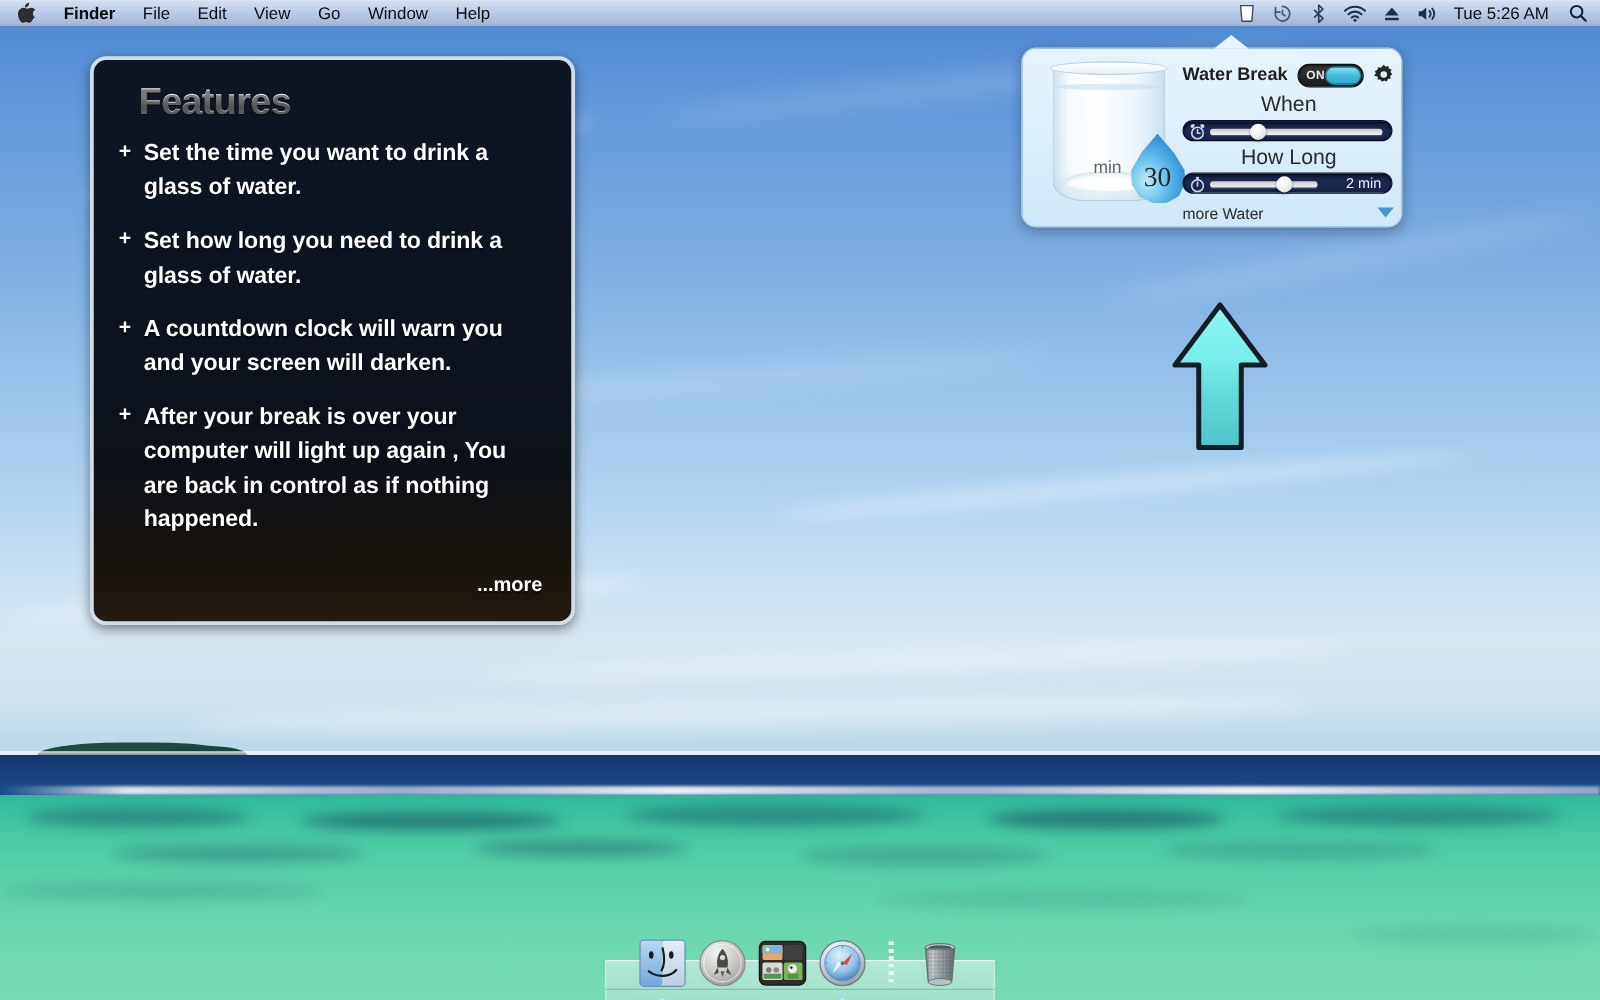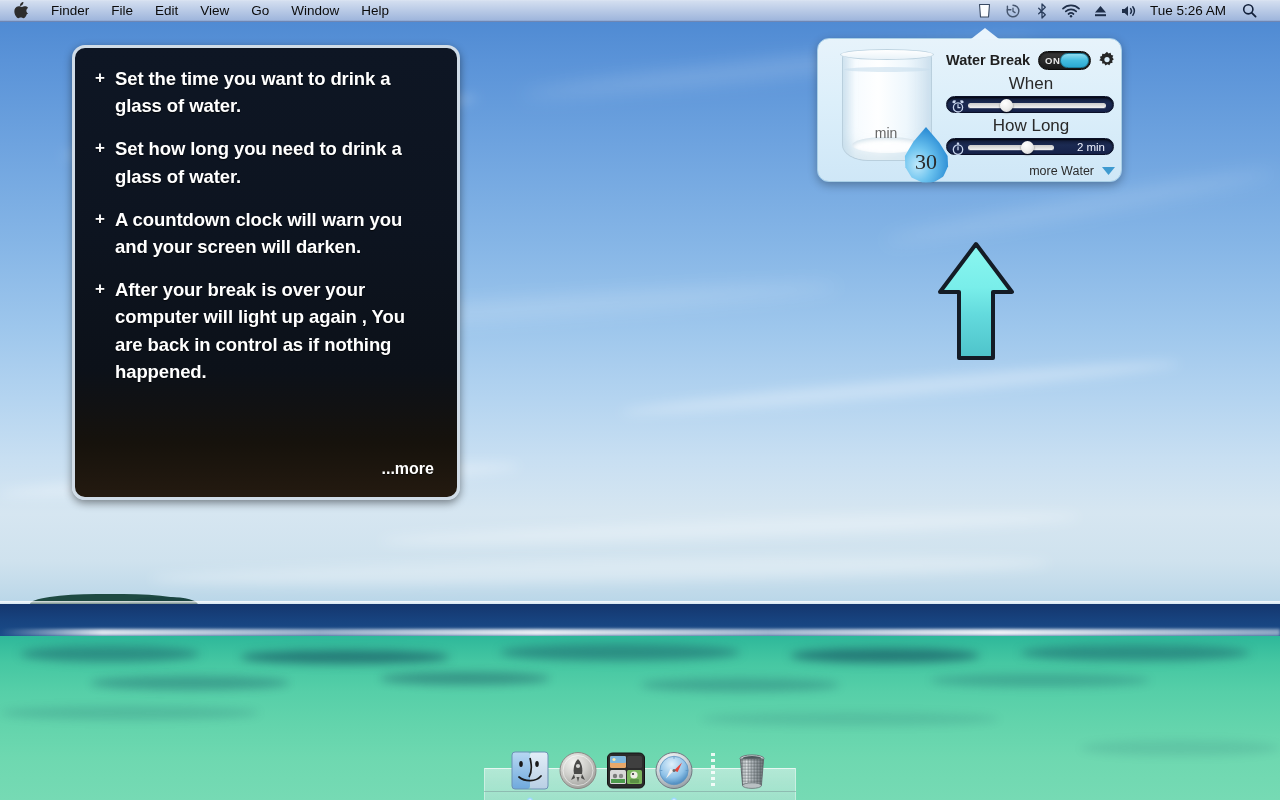--- a/index.html
+++ b/index.html
@@ -87,28 +87,28 @@
     border-bottom: 1px solid #6e86b3;
     display: flex; align-items: center;
     font-size: 13px; color: #0b0b0b;
     z-index: 60;
   }
   .mb-left { display: flex; align-items: center; height: 22px; }
   .mb-item {
     padding: 0 11px; height: 22px; line-height: 22px;
     font-size: 13.5px; white-space: nowrap;
   }
-  .mb-item.bold { font-weight: normal; text-align: center; }
+  .mb-item.bold { font-weight: bold; text-align: center; }
   .mb-apple {
     padding: 0 12px 0 14px; height: 22px;
     display: flex; align-items: center;
   }
   .mb-right {
     margin-left: auto; display: flex; align-items: center;
-    height: 22px; padding-right: 16px; gap: 0px; justify-content: space-between;
+    height: 22px; padding-right: 3px; gap: 0px; justify-content: space-between;
   }
   .mb-extra {
     height: 22px; width: 29px;
     display: flex; align-items: center; justify-content: center;
   }
   .mb-clock {
     font-size: 13.5px; padding: 0 9px 0 6px; white-space: nowrap;
   }
 
   
@@ -210,21 +210,21 @@
     text-align: center;
     font-size: 42px; font-weight: 300; color: #5b5b5b;
     font-family: "Liberation Serif", serif;
     letter-spacing: -1px;
   }
   .glass-unit {
     position: absolute; left: 0; top: 78px; width: 112px;
     text-align: center; font-size: 14px; color: #656565;
   }
   .droplet {
-    position: absolute; left: 72px; top: 80px;
+    position: absolute; left: 72px; top: 60px;
     width: 48px; height: 56px;
   }
   .droplet-shape {
     position: absolute; left: 0; top: 0; width: 48px; height: 56px;
     background: radial-gradient(ellipse at 32% 68%, #bfe9fb 0%, #6cc3ef 32%, #2e8fd6 68%, #1b64b4 100%);
     border-radius: 50% 50% 50% 50% / 62% 62% 38% 38%;
     clip-path: polygon(50% 0%, 78% 28%, 95% 52%, 96% 70%, 86% 89%, 66% 99%, 42% 99%, 20% 90%, 7% 72%, 6% 52%, 24% 26%);
     box-shadow: 0 1px 3px rgba(0,40,80,0.35);
   }
   .droplet-num {
@@ -288,21 +288,21 @@
     position: absolute; top: 2px;
     width: 13px; height: 13px; border-radius: 50%;
     background: radial-gradient(circle at 38% 32%, #ffffff 0%, #eeeeee 50%, #c8c8c8 100%);
     box-shadow: 0 1px 2px rgba(0,0,0,0.6);
   }
   .slider-value {
     position: absolute; right: 8px; top: 2px;
     font-size: 11.5px; color: #eef2ff;
   }
   #more-water-row {
-    display: flex; align-items: center; justify-content: flex-end;
+    display: flex; align-items: center; justify-content: space-between;
     margin-top: 7px; gap: 7px;
   }
   #more-water-label { font-size: 12.5px; color: #2b2b2b; }
 
   
   #up-arrow {
     position: absolute; left: 935px; top: 240px;
     width: 82px; height: 122px;
     z-index: 35;
   }
@@ -461,20 +461,21 @@
       <div class="mb-extra">
         <svg width="15" height="15" viewBox="0 0 15 15" aria-hidden="true">
           <circle cx="6.3" cy="6.3" r="4.6" fill="none" stroke="#12203a" stroke-width="1.6"></circle>
           <path d="M9.8 9.8 13.6 13.6" stroke="#12203a" stroke-width="1.8" stroke-linecap="round"></path>
         </svg>
       </div>
     </div>
   </div>
 
   <div id="features-panel">
+    <div id="features-title">Features</div>
     <ul class="feat-list">
       <li class="feat-item">
         <span class="feat-plus">+</span>
         <span class="feat-text">Set the time you want to drink a glass of water.</span>
       </li>
       <li class="feat-item">
         <span class="feat-plus">+</span>
         <span class="feat-text">Set how long you need to drink a glass of water.</span>
       </li>
       <li class="feat-item">

